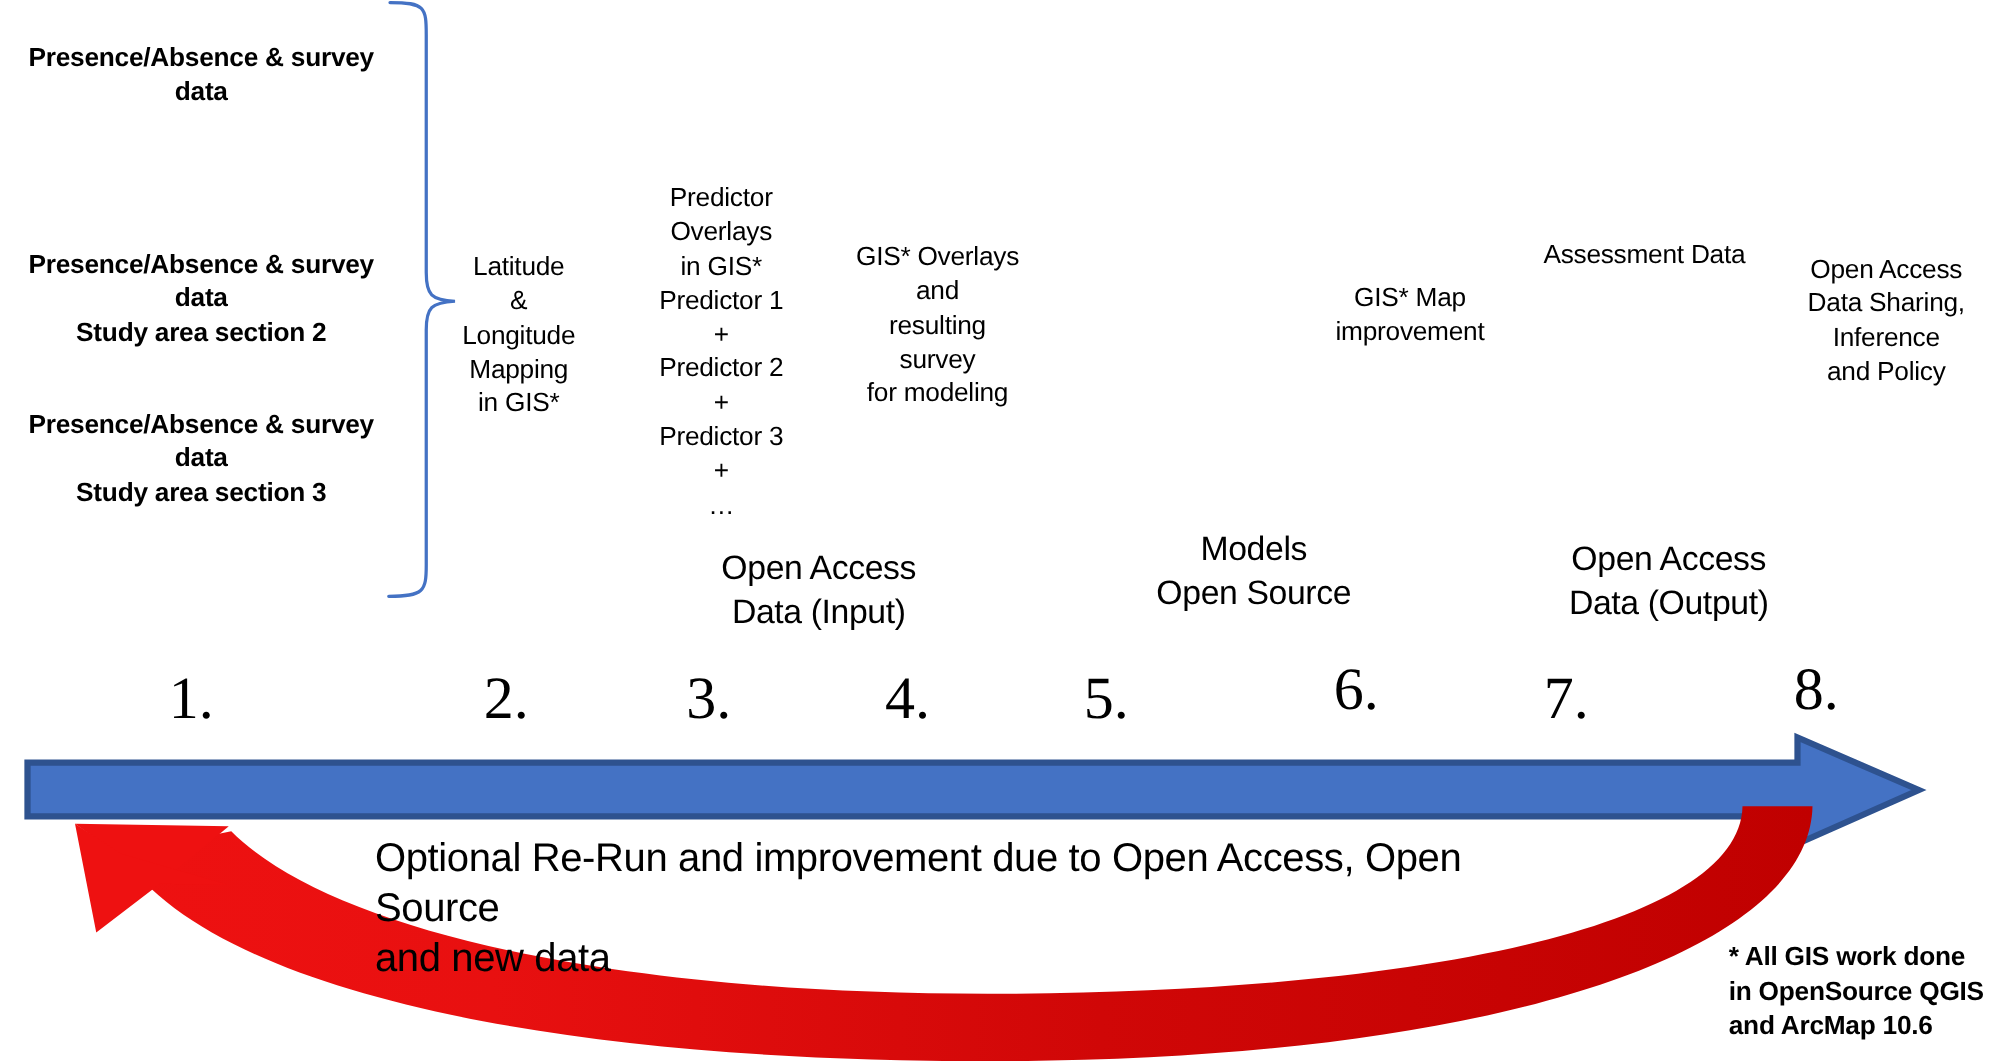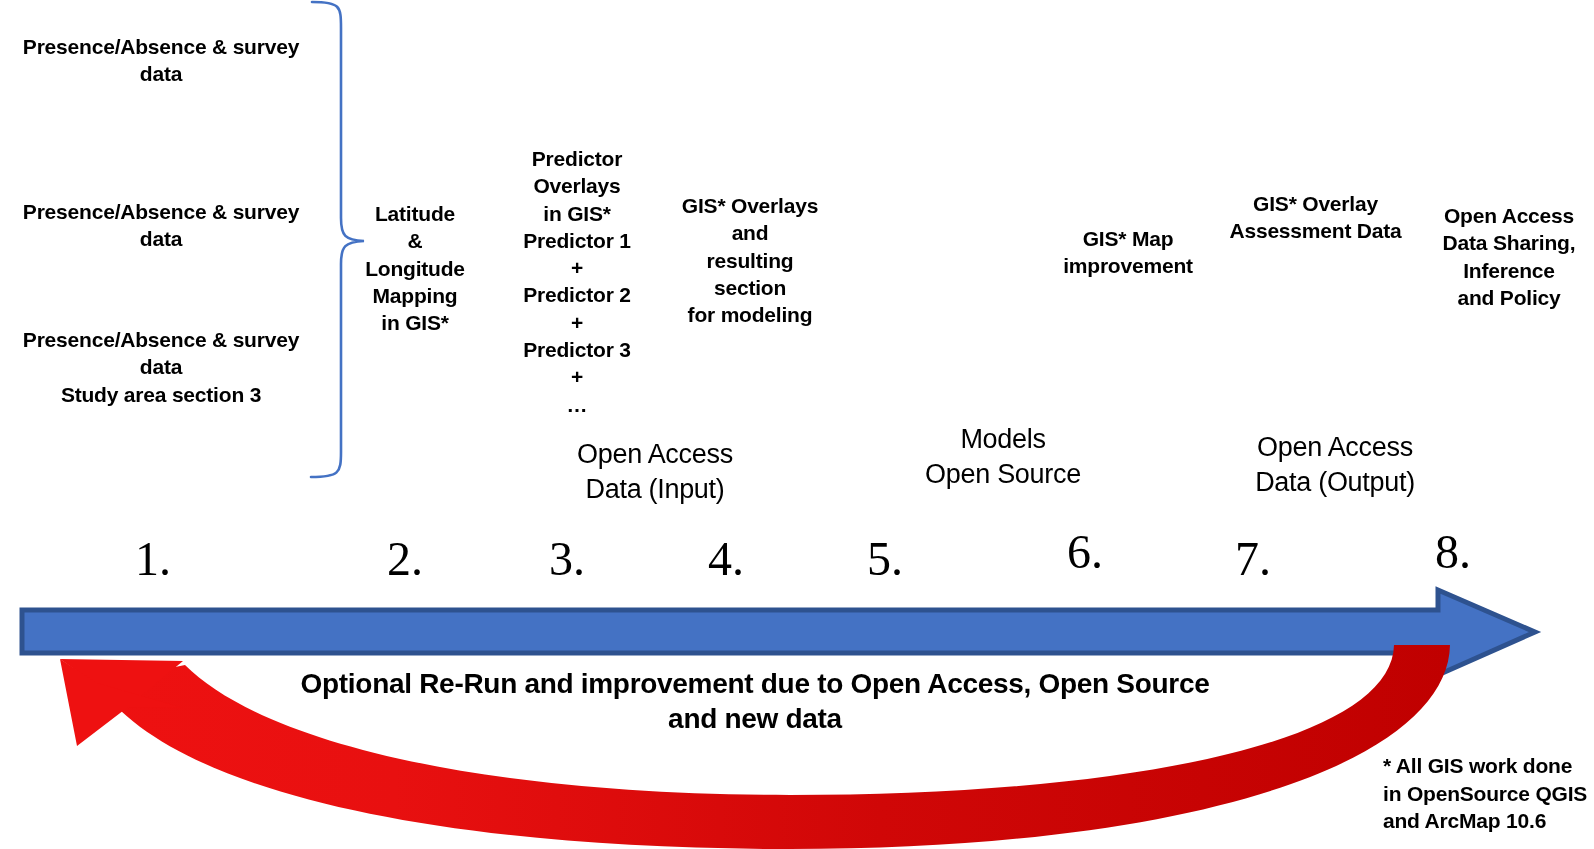--- a/index.html
+++ b/index.html
@@ -1,42 +1,43 @@
 <!DOCTYPE html>
 <html><head>
 <meta charset="utf-8">
 <style>
   html,body{margin:0;padding:0;background:#ffffff;}
   body{width:1594px;height:849px;position:relative;overflow:hidden;
        font-family:"Liberation Sans","DejaVu Sans",sans-serif;color:#000000;}
   .stage{position:absolute;left:0;top:0;width:1594px;height:849px;}
   .tb{position:absolute;text-align:center;line-height:1.30;}
   .src-block{font-size:21px;font-weight:bold;letter-spacing:-0.2px;}
-  .step-head{font-size:21px;font-weight:bold;letter-spacing:-0.2px;}
+  .step-head{font-size:21px;font-weight:normal;letter-spacing:-0.2px;}
   .oa-note{font-size:27px;font-weight:normal;letter-spacing:-0.3px;}
   .step-num{position:absolute;font-size:48px;font-weight:normal;
             font-family:"Liberation Serif","DejaVu Serif",serif;
             text-align:center;line-height:1;}
-  .rerun{position:absolute;font-size:28px;font-weight:bold;text-align:center;
+  .rerun{position:absolute;font-size:32px;font-weight:normal;
          line-height:1.25;letter-spacing:-0.3px;}
   .footnote{position:absolute;font-size:21px;font-weight:bold;text-align:left;
             line-height:1.32;letter-spacing:-0.2px;}
   svg{position:absolute;left:0;top:0;overflow:visible;}
 </style>
 </head>
 <body>
 
 <div class="stage">
 
   <div class="tb src-block" style="left:0px;top:33px;width:322px;">
     <div>Presence/Absence &amp; survey data</div>
   </div>
 
   <div class="tb src-block" style="left:0px;top:198px;width:322px;">
     <div>Presence/Absence &amp; survey data</div>
+    <div>Study area section 2</div>
   </div>
 
   <div class="tb src-block" style="left:0px;top:326px;width:322px;">
     <div>Presence/Absence &amp; survey data</div>
     <div>Study area section 3</div>
   </div>
 
   <svg width="1594" height="849">
     <path d="M 312 2
              C 340 2, 341 6, 341 28
@@ -65,32 +66,31 @@
     <div>+</div>
     <div>Predictor 3</div>
     <div>+</div>
     <div>…</div>
   </div>
 
   <div class="tb step-head" style="left:668px;top:192px;width:164px;">
     <div>GIS* Overlays</div>
     <div>and</div>
     <div>resulting</div>
-    <div>section</div>
+    <div>survey</div>
     <div>for modeling</div>
   </div>
 
 
   <div class="tb step-head" style="left:1043px;top:225px;width:170px;">
     <div>GIS* Map</div>
     <div>improvement</div>
   </div>
 
   <div class="tb step-head" style="left:1208px;top:190px;width:215px;">
-    <div>GIS* Overlay</div>
     <div>Assessment Data</div>
   </div>
 
   <div class="tb step-head" style="left:1424px;top:202px;width:170px;">
     <div>Open Access</div>
     <div>Data Sharing,</div>
     <div>Inference</div>
     <div>and Policy</div>
   </div>
 

